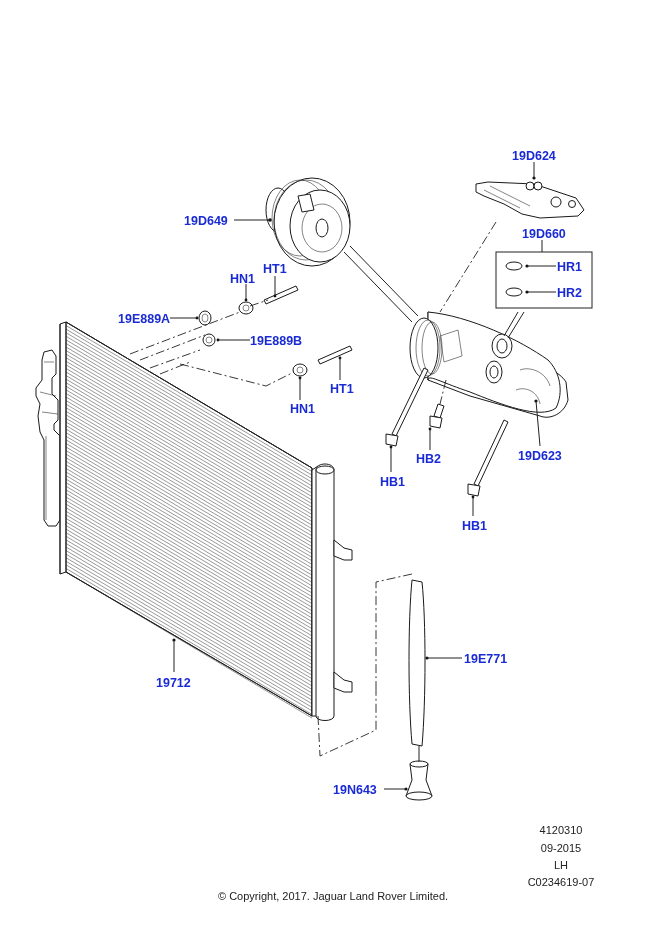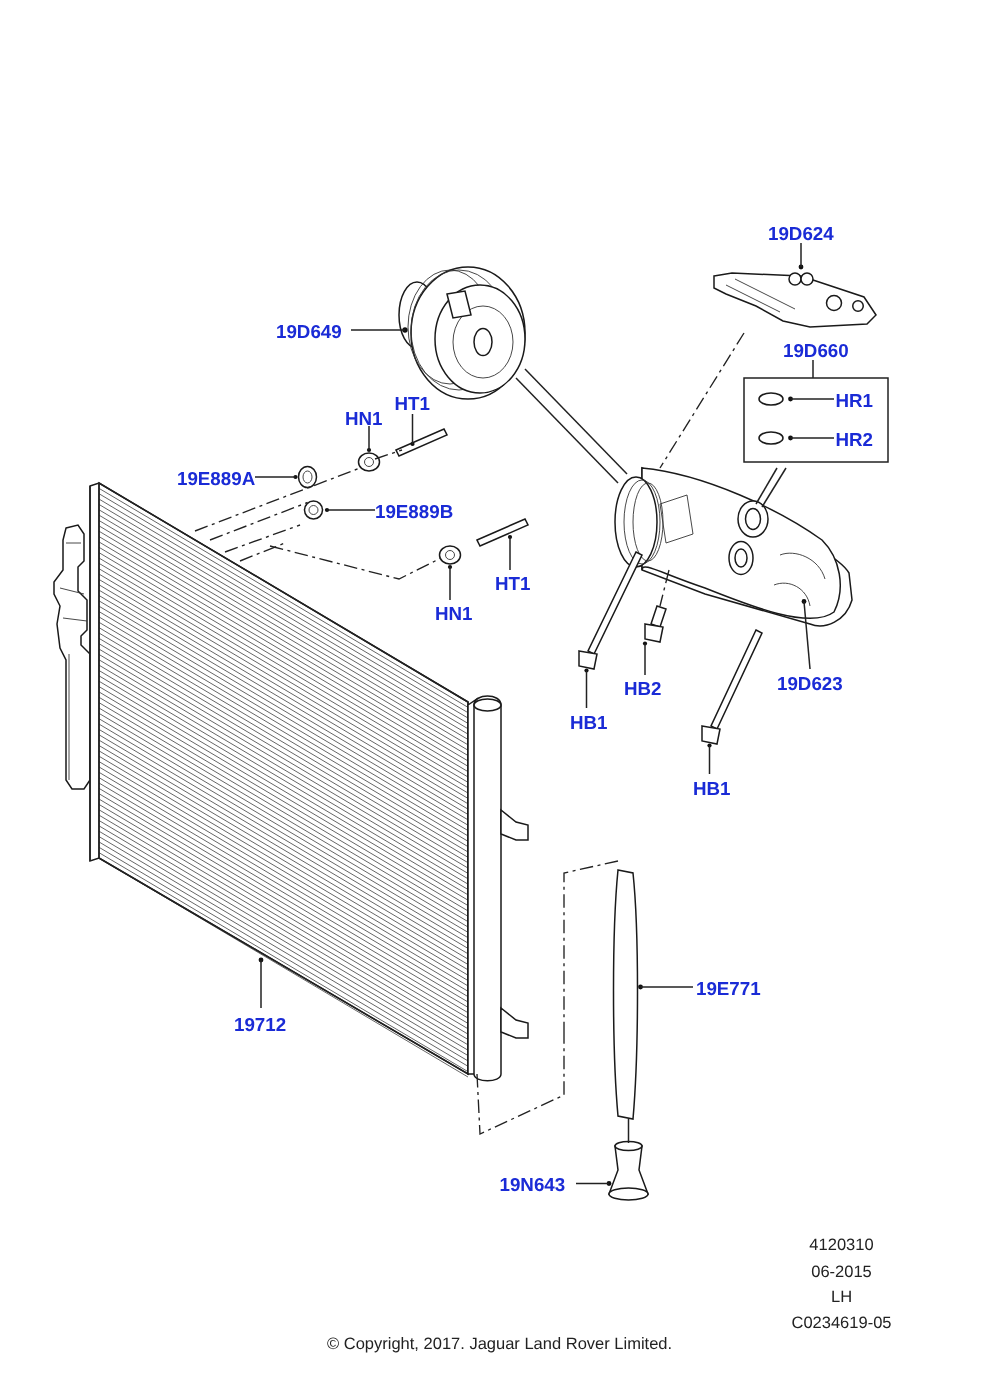--- a/index.html
+++ b/index.html
@@ -261,16 +261,16 @@
     <text class="lbl" x="416" y="463" style="fill: rgb(26, 43, 214);">HB2</text>
     <text class="lbl" x="518" y="460" style="fill: rgb(26, 43, 214);">19D623</text>
     <text class="lbl" x="462" y="530" style="fill: rgb(26, 43, 214);">HB1</text>
     <text class="lbl" x="156" y="687" style="fill: rgb(26, 43, 214);">19712</text>
     <text class="lbl" x="464" y="663" style="fill: rgb(26, 43, 214);">19E771</text>
     <text class="lbl" x="333" y="794" style="fill: rgb(26, 43, 214);">19N643</text>
   </g>
 </svg>
 
 <div class="meta" style="top:824px;">4120310</div>
-<div class="meta" style="top:842px;">06-2015</div>
+<div class="meta" style="top:842px;">09-2015</div>
 <div class="meta" style="top:859px;">LH</div>
-<div class="meta" style="top:876px;">C0234619-05</div>
+<div class="meta" style="top:876px;">C0234619-07</div>
 <div class="copyright">© Copyright, 2017. Jaguar Land Rover Limited.</div>
 
 </body></html>

